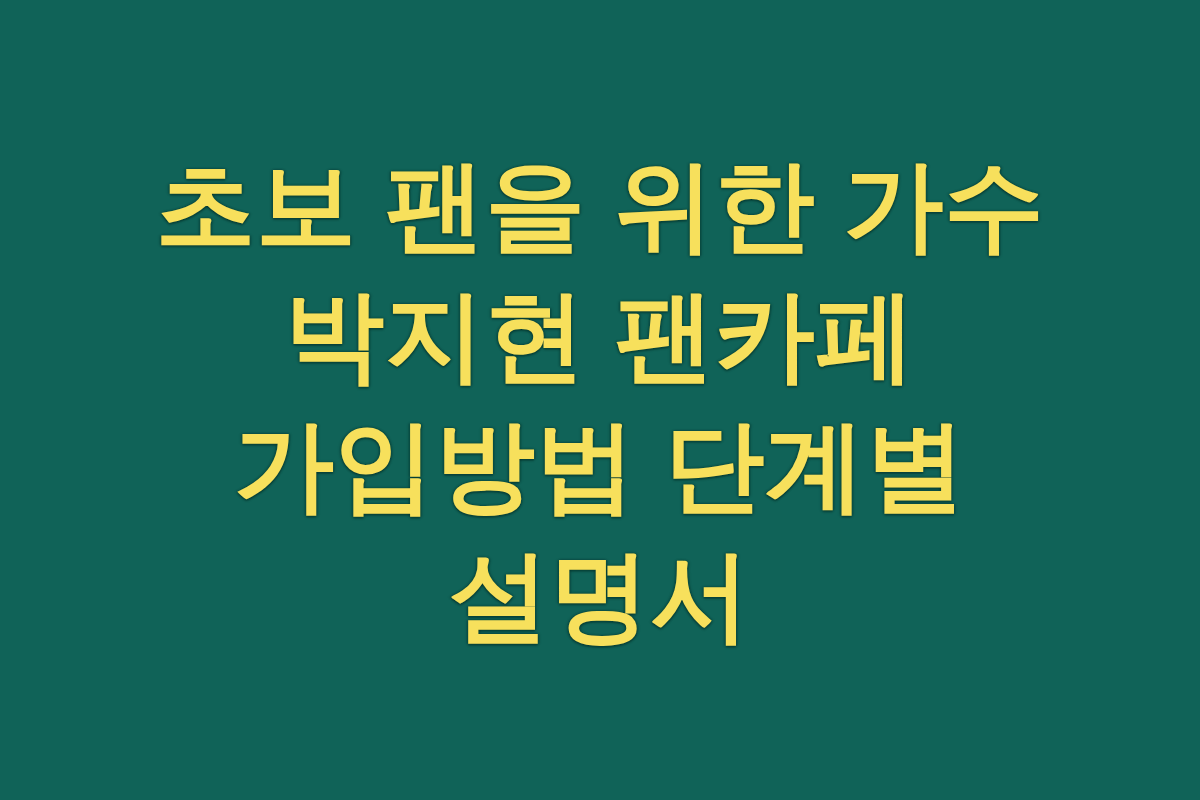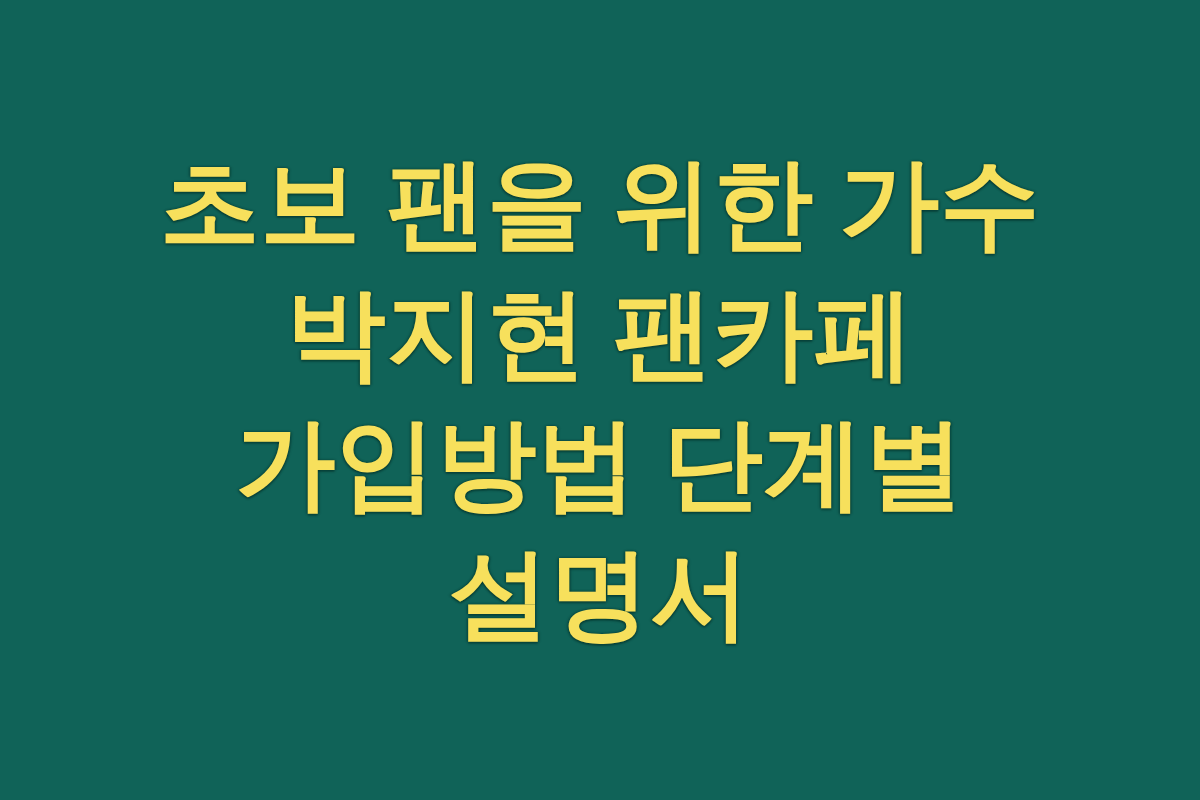--- a/index.html
+++ b/index.html
@@ -31,21 +31,21 @@
     width: 1010px;
     padding: 0 0 0 0;
     text-align: center;
     box-sizing: border-box;
   }
 
   #headline-text {
     display: block;
     margin: 0;
     color: #F7E05C;
-    font-family: Liberation Serif, serif;
+    font-family: Liberation Sans, sans-serif;
     font-size: 100px;
     line-height: 130px;
     font-weight: 700;
     letter-spacing: 0.5px;
     word-break: keep-all;
     overflow-wrap: break-word;
     text-align: center;
     text-shadow:
        0px 2px 2px rgba(0, 38, 32, 0.45),
        2px 0px 2px rgba(0, 38, 32, 0.25),

